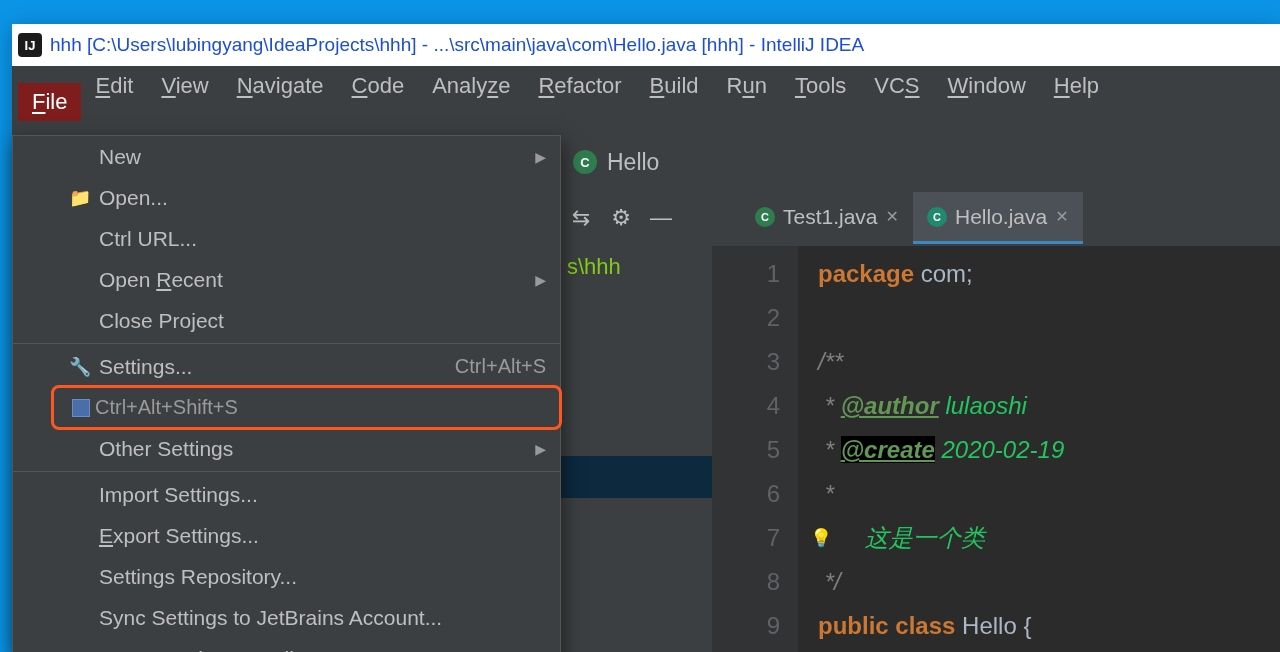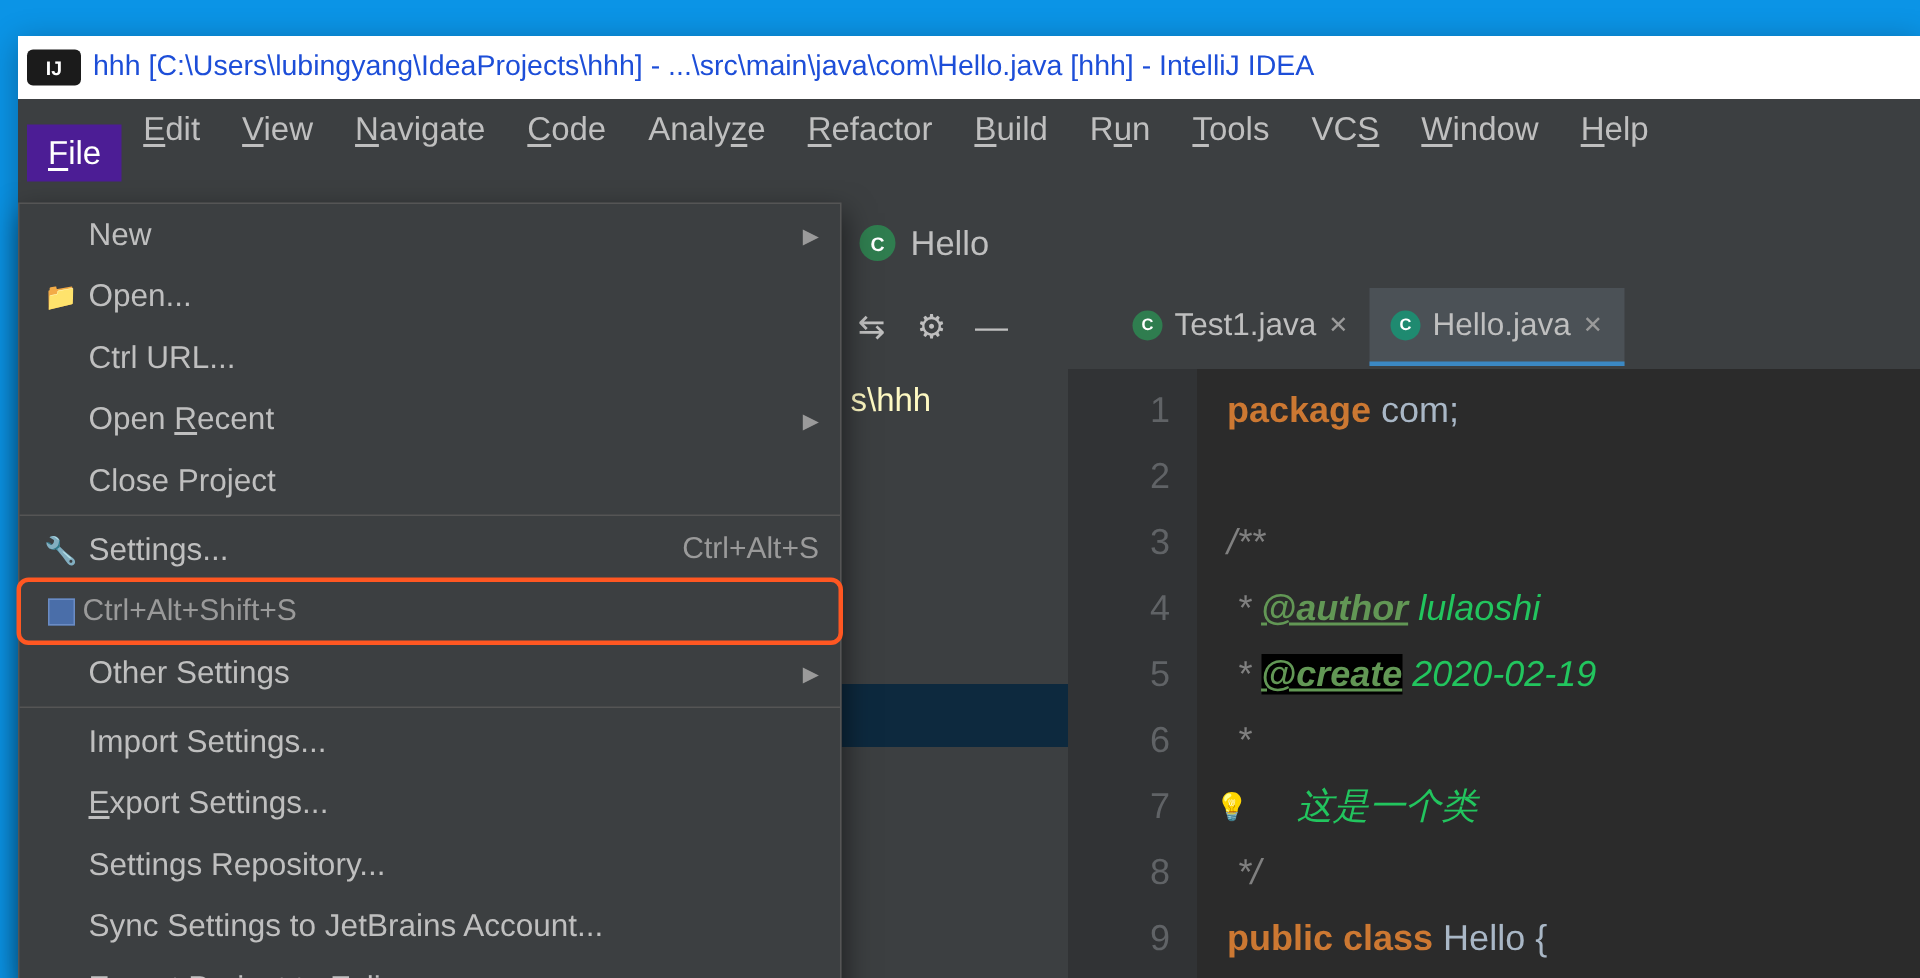--- a/index.html
+++ b/index.html
@@ -1,44 +1,44 @@
 <!DOCTYPE html>
 <html><head>
 <meta charset="utf-8">
 <style>
 * { margin:0; padding:0; box-sizing:border-box; font-family:"Segoe UI",Arial,sans-serif; }
 html,body { width:1280px; height:652px; overflow:hidden; background:#0b94e6; }
 .win { position:absolute; top:24px; left:12px; right:0; bottom:0; background:#3c3f41; box-shadow:0 4px 20px rgba(0,0,0,.3); }
 .titlebar { height:42px; background:#fff; display:flex; align-items:center; padding:0 6px; gap:8px; }
-.titlebar .app-icon { width:36px; height:24px; background:#1b1b1b; border-radius:4px; display:flex; align-items:center; justify-content:center; color:#fff; font-weight:bold; font-size:13px; }
+.titlebar .app-icon { width:24px; height:24px; background:#1b1b1b; border-radius:4px; display:flex; align-items:center; justify-content:center; color:#fff; font-weight:bold; font-size:13px; }
 .titlebar .title { font-size:19px; color:#1d4ed8; white-space:nowrap; }
 .menubar { height:40px; background:#3c3f41; display:flex; align-items:center; padding:0 6px; gap:0; }
 .menubar .menu-item { padding:6px 14px; font-size:22px; color:#bfbfbf; cursor:pointer; }
-.menubar .menu-item.active { background:#4c1d95; color:#fff;margin-top:32px; }
+.menubar .menu-item.active { background:#7f1d1d; color:#fff;margin-top:32px; }
 .menubar .menu-item u { text-decoration:underline; text-underline-offset:3px; }
 .dropdown { position:absolute; top:111px; left:0; width:549px; background:#3c3f41; border:1px solid #555; box-shadow:2px 6px 18px rgba(0,0,0,.5); z-index:50; }
-.dd-item { display:flex; align-items:center; height:41px; padding:0 14px; font-size:21px; color:#bfbfbf; cursor:pointer; position:relative; }
+.dd-item { display:flex; align-items:center; height:41px; padding:0 14px; font-size:21px; color:#bfbfbf; cursor:pointer; position:relative;margin-left:40px; }
 .dd-item .icon-slot { width:28px; display:flex; justify-content:center; }
 .dd-item .label { flex:1; padding-left:4px; }
 .dd-item .shortcut { color:#9a9a9a; font-size:20px; }
 .dd-item .arrow { color:#9a9a9a; font-size:14px; margin-left:auto; }
 .dd-sep { height:1px; background:#555; margin:2px 0; }
 .dd-item.highlighted { outline:3px solid #ff5722; outline-offset:-1px; border-radius:6px; }
 .breadcrumb-row { position:absolute; top:108px; left:549px; right:0; height:60px; display:flex; align-items:center; padding-left:12px; gap:10px; }
 .bc-icon { width:24px; height:24px; border-radius:12px; background:#2f7d4f; display:flex; align-items:center; justify-content:center; color:#fff; font-weight:bold; font-size:13px; }
 .bc-text { font-size:23px; color:#bfbfbf; }
 .toolbar-row { position:absolute; top:168px; left:549px; right:0; height:52px; display:flex; align-items:center; }
 .tool-icon { width:40px; text-align:center; font-size:22px; color:#bfbfbf; cursor:pointer; }
 .tabs { display:flex; margin-left:60px; height:52px; }
 .tab { display:flex; align-items:center; padding:0 14px; gap:8px; font-size:21px; color:#bfbfbf; cursor:pointer; border-bottom:3px solid transparent; }
 .tab.active { background:#4b5156; border-bottom:3px solid #3b88c3; }
 .tab .tab-icon { width:20px; height:20px; border-radius:10px; background:#2f7d4f; display:flex; align-items:center; justify-content:center; color:#fff; font-size:11px; font-weight:bold; }
 .tab.active .tab-icon { background:#1f8a70; }
 .tab .close-x { color:#9a9a9a; font-size:16px; cursor:pointer; }
-.proj-path { position:absolute; top:224px; left:549px; height:38px; display:flex; align-items:center; font-size:22px; color:#fef9c3; padding-left:6px; }
+.proj-path { position:absolute; top:224px; left:549px; height:38px; display:flex; align-items:center; font-size:22px; color:#84cc16; padding-left:6px; }
 .editor { position:absolute; top:222px; left:700px; right:0; bottom:0; background:#2b2b2b; display:flex; font-family:"JetBrains Mono","Consolas",monospace; font-size:24px; }
 .gutter { width:86px; background:#313335; color:#606366; text-align:right; padding:6px 18px 0 0; line-height:44px; position:relative; }
 .gutter .ln { height:44px; }
 .code { flex:1; padding:6px 0 0 20px; line-height:44px; color:#a9b7c6; white-space:pre; position:relative; }
 .kw { color:#cc7832; font-weight:600; }
 .cm { color:#808080; font-style:italic; }
 .tag { color:#629755; font-style:italic; font-weight:600; text-decoration:underline; }
 .tag-bg { background:#000000; }
 .str { color:#22c55e; font-style:italic;text-align:center; }
 .cls { color:#a9b7c6; }

